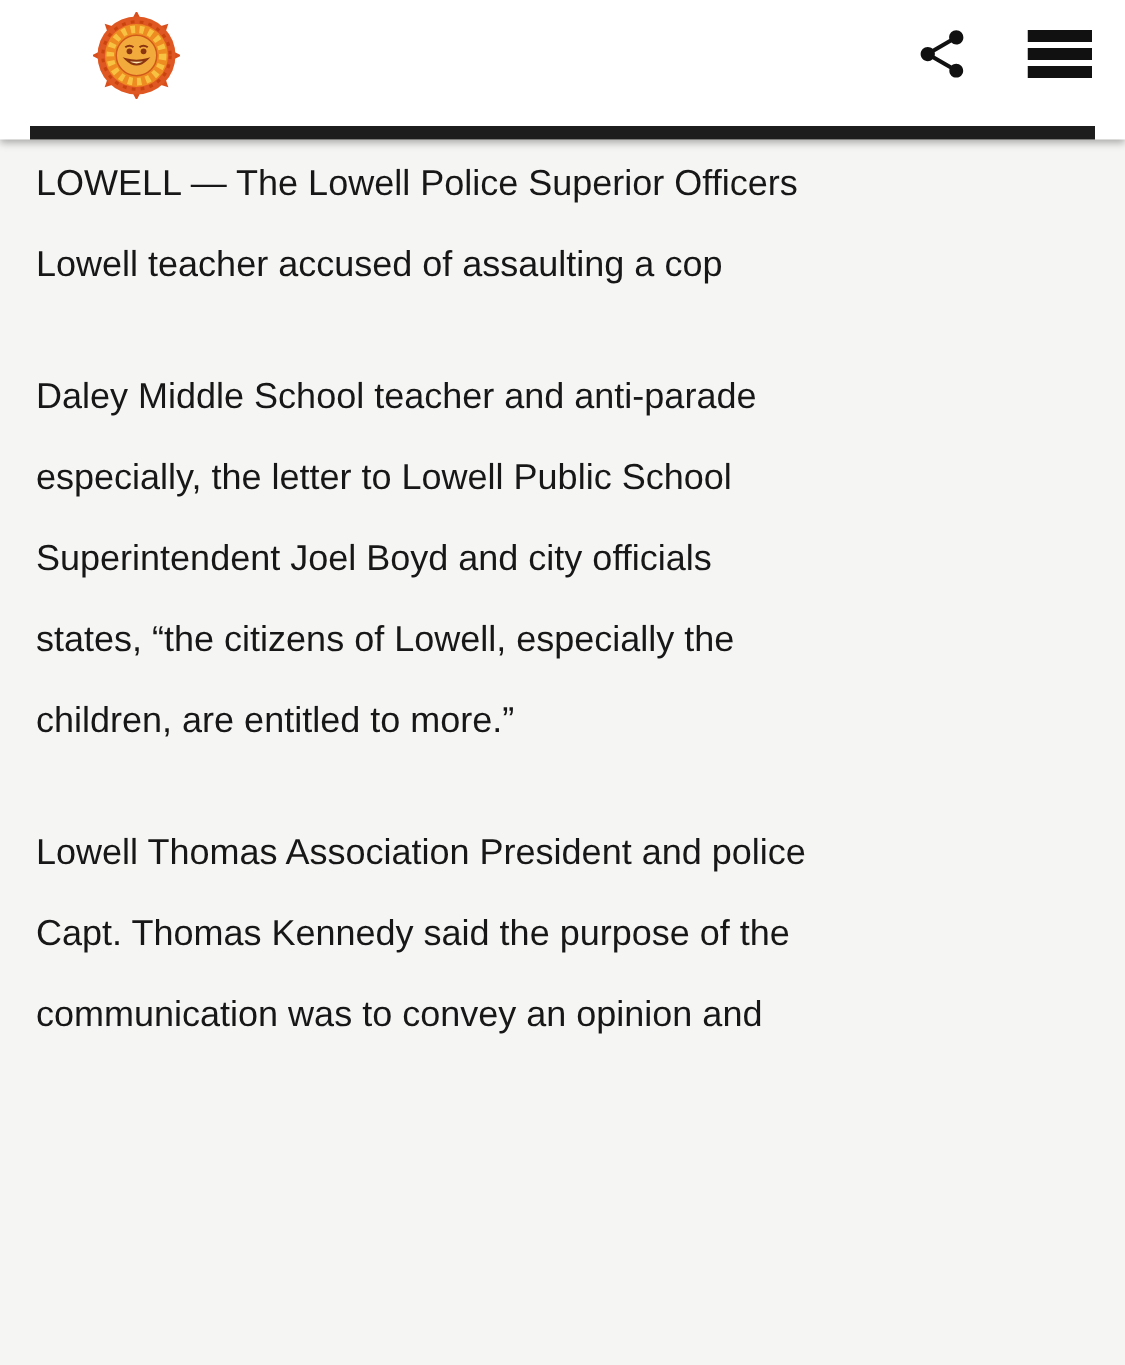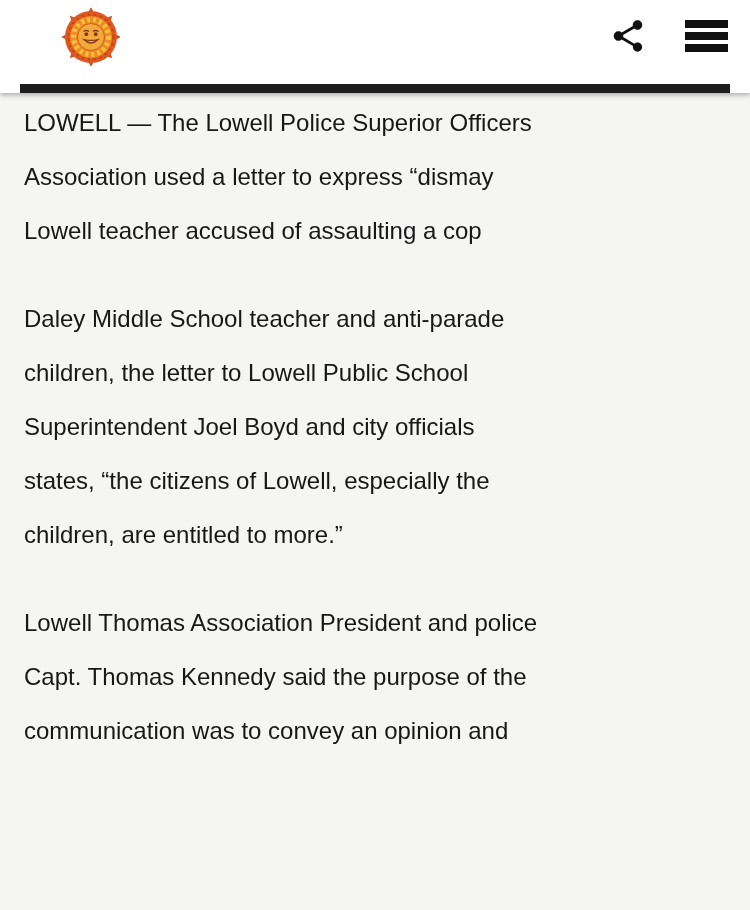--- a/index.html
+++ b/index.html
@@ -108,27 +108,26 @@
       </button>
     </div>
 
     <div class="progress-bar"></div>
   </header>
 
   <main class="article-body">
 
     <p class="para">
       <span class="line">LOWELL — The Lowell Police Superior Officers</span>
-      <span class="line">Association used a letter to express “dismay</span>
       <span class="line">Lowell teacher accused of assaulting a cop</span>
     </p>
 
     <p class="para">
       <span class="line">Daley Middle School teacher and anti-parade</span>
-      <span class="line">children, the letter to Lowell Public School</span>
+      <span class="line">especially, the letter to Lowell Public School</span>
       <span class="line">Superintendent Joel Boyd and city officials</span>
       <span class="line">states, “the citizens of Lowell, especially the</span>
       <span class="line">children, are entitled to more.”</span>
     </p>
 
     <p class="para">
       <span class="line">Lowell Thomas Association President and police</span>
       <span class="line">Capt. Thomas Kennedy said the purpose of the</span>
       <span class="line">communication was to convey an opinion and</span>
     </p>

